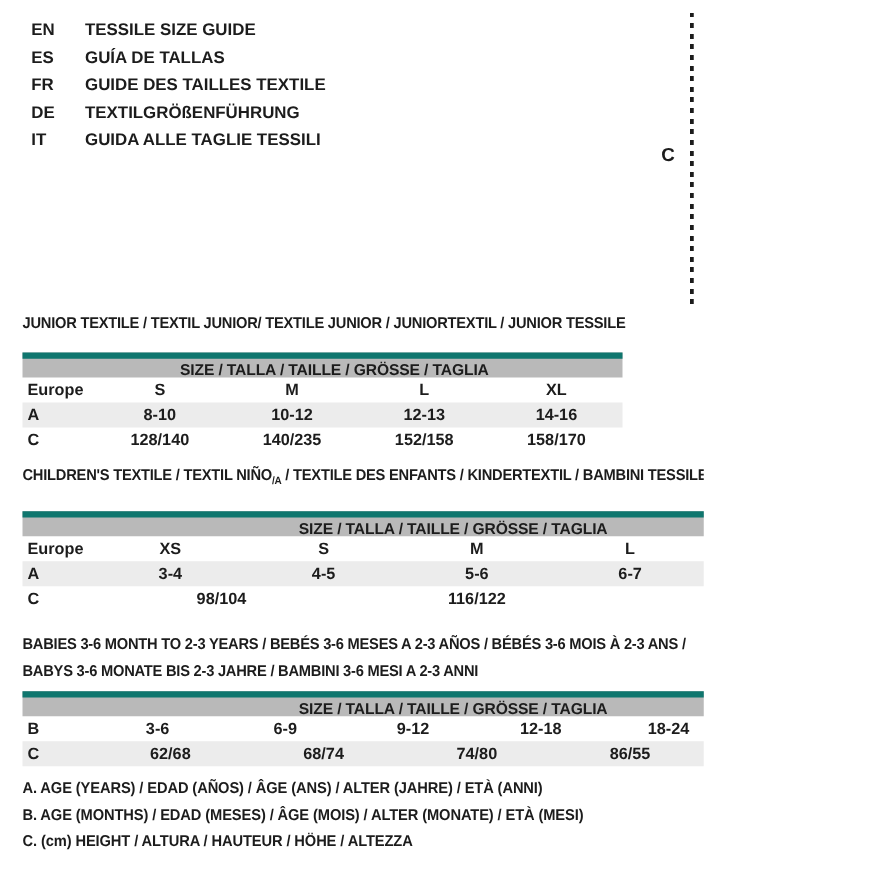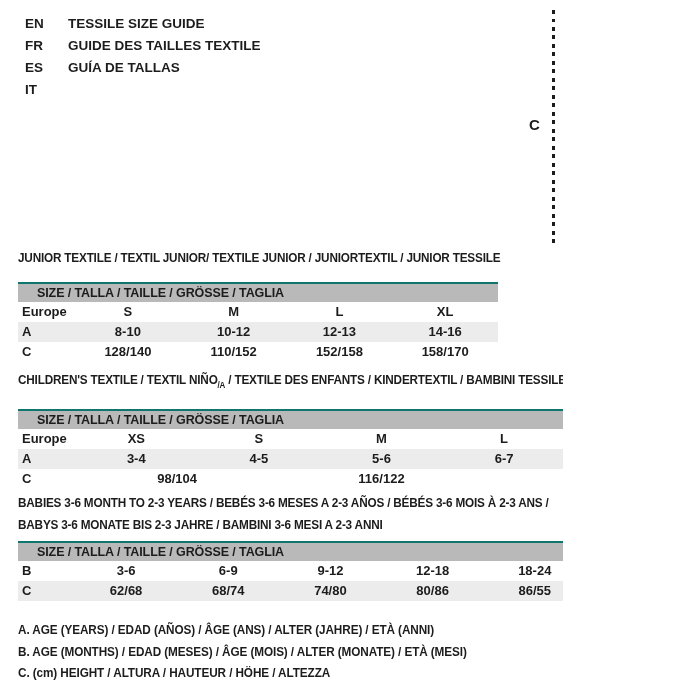--- a/index.html
+++ b/index.html
@@ -17,60 +17,65 @@
   .dash-line{
     position:absolute;left:552px;top:10px;width:3px;height:237px;
     background:repeating-linear-gradient(to bottom,var(--ink,#161616) 0 4px,transparent 4px 8.5px);
   }
   .measure-c{position:absolute;left:529px;top:116px;font-weight:700;font-size:15px;}
   .baby-svg{position:absolute;left:563px;top:8px;}
   
   .tsec{position:absolute;left:18px;}
   .sec0{top:250px;width:480px;}
   .sec1{top:372px;width:670px;}
-  .sec2{top:492px;width:670px;}
+  .sec2{top:504px;width:670px;}
   .tbl-title{
     font-weight:700;font-size:12.5px;line-height:17px;margin-bottom:15px;
     letter-spacing:-0.2px;white-space:nowrap;transform:scaleX(0.94);transform-origin:left top;
   }
   .sec2 .tbl-title{line-height:22px;margin-bottom:5px;}
   .tbl-title sub{font-size:68%;}
   .tbl-band{
     height:20px;line-height:19px;background:var(--band,#b9b9b9);
-    border-top:2px solid #0f766e;box-sizing:border-box;padding-left:19px;
-    font-weight:700;font-size:12.5px;letter-spacing:-0.1px;
+    border-top:5px solid #0f766e;box-sizing:border-box;padding-left:19px;
+    font-weight:700;font-size:12.5px;letter-spacing:-0.1px;text-align:center;
   }
   .t-row{display:flex;height:20px;line-height:20px;font-weight:700;font-size:13px;}
   .t-row.shaded{background:var(--shade,#ececec);}
   .t-label{width:57px;padding-left:4px;box-sizing:border-box;}
   .t-cell{flex:1;text-align:center;}
   
   .footnotes{position:absolute;left:18px;top:620px;font-weight:700;font-size:12.5px;line-height:21.5px;}
   .footnote{white-space:nowrap;transform:scaleX(0.94);transform-origin:left top;letter-spacing:-0.1px;}
 </style>
 </head>
 <body>
 
 <div class="page" style="--bg: #ffffff; --ink: #1c1c1c; --band: #b9b9b9; --shade: #ececec;">
 
   <div class="lang-block">
       <div class="lang-row">
         <span class="lang-code">EN</span>
         <span class="lang-label">TESSILE SIZE GUIDE</span>
       </div>
       <div class="lang-row">
+        <span class="lang-code">ES</span>
+        <span class="lang-label">GUÍA DE TALLAS</span>
+      </div>
+      <div class="lang-row">
         <span class="lang-code">FR</span>
         <span class="lang-label">GUIDE DES TAILLES TEXTILE</span>
       </div>
       <div class="lang-row">
-        <span class="lang-code">ES</span>
-        <span class="lang-label">GUÍA DE TALLAS</span>
+        <span class="lang-code">DE</span>
+        <span class="lang-label">TEXTILGRÖßENFÜHRUNG</span>
       </div>
       <div class="lang-row">
         <span class="lang-code">IT</span>
+        <span class="lang-label">GUIDA ALLE TAGLIE TESSILI</span>
       </div>
     </div>
 
   <div class="dash-line"></div>
   <div class="measure-c">C</div>
 
   <svg class="baby-svg" width="102" height="240" viewBox="0 0 102 240" aria-hidden="true">
     <g fill="#0d0d0d">
       <ellipse cx="50" cy="30" rx="24" ry="26"></ellipse>
       <ellipse cx="25" cy="38" rx="5" ry="7"></ellipse>
@@ -100,21 +105,21 @@
       <div class="t-row shaded">
         <span class="t-label">A</span>
         <span class="t-cell">8-10</span>
         <span class="t-cell">10-12</span>
         <span class="t-cell">12-13</span>
         <span class="t-cell">14-16</span>
       </div>
       <div class="t-row">
         <span class="t-label">C</span>
         <span class="t-cell">128/140</span>
-        <span class="t-cell">110/152</span>
+        <span class="t-cell">140/235</span>
         <span class="t-cell">152/158</span>
         <span class="t-cell">158/170</span>
       </div>
     </div>
   <div class="tsec sec1">
       <div class="tbl-title">
         <div class="tbl-title-line"><span>CHILDREN'S TEXTILE / TEXTIL NIÑO</span><sub>/A</sub><span> / TEXTILE DES ENFANTS / KINDERTEXTIL / BAMBINI TESSILE</span></div>
       </div>
       <div class="tbl-band">SIZE / TALLA / TAILLE / GRÖSSE / TAGLIA</div>
       <div class="t-row">
@@ -153,21 +158,20 @@
         <span class="t-cell">9-12</span>
         <span class="t-cell">12-18</span>
         <span class="t-cell">18-24</span>
         <span class="t-cell">24-36</span>
       </div>
       <div class="t-row shaded">
         <span class="t-label">C</span>
         <span class="t-cell">62/68</span>
         <span class="t-cell">68/74</span>
         <span class="t-cell">74/80</span>
-        <span class="t-cell">80/86</span>
         <span class="t-cell">86/55</span>
         <span class="t-cell">92/98</span>
       </div>
     </div>
 
   <div class="footnotes">
       <div class="footnote">A. AGE (YEARS) / EDAD (AÑOS) / ÂGE (ANS) / ALTER (JAHRE) / ETÀ (ANNI)</div>
       <div class="footnote">B. AGE (MONTHS) / EDAD (MESES) / ÂGE (MOIS) / ALTER (MONATE) / ETÀ (MESI)</div>
       <div class="footnote">C. (cm) HEIGHT / ALTURA / HAUTEUR / HÖHE / ALTEZZA</div>
     </div>

